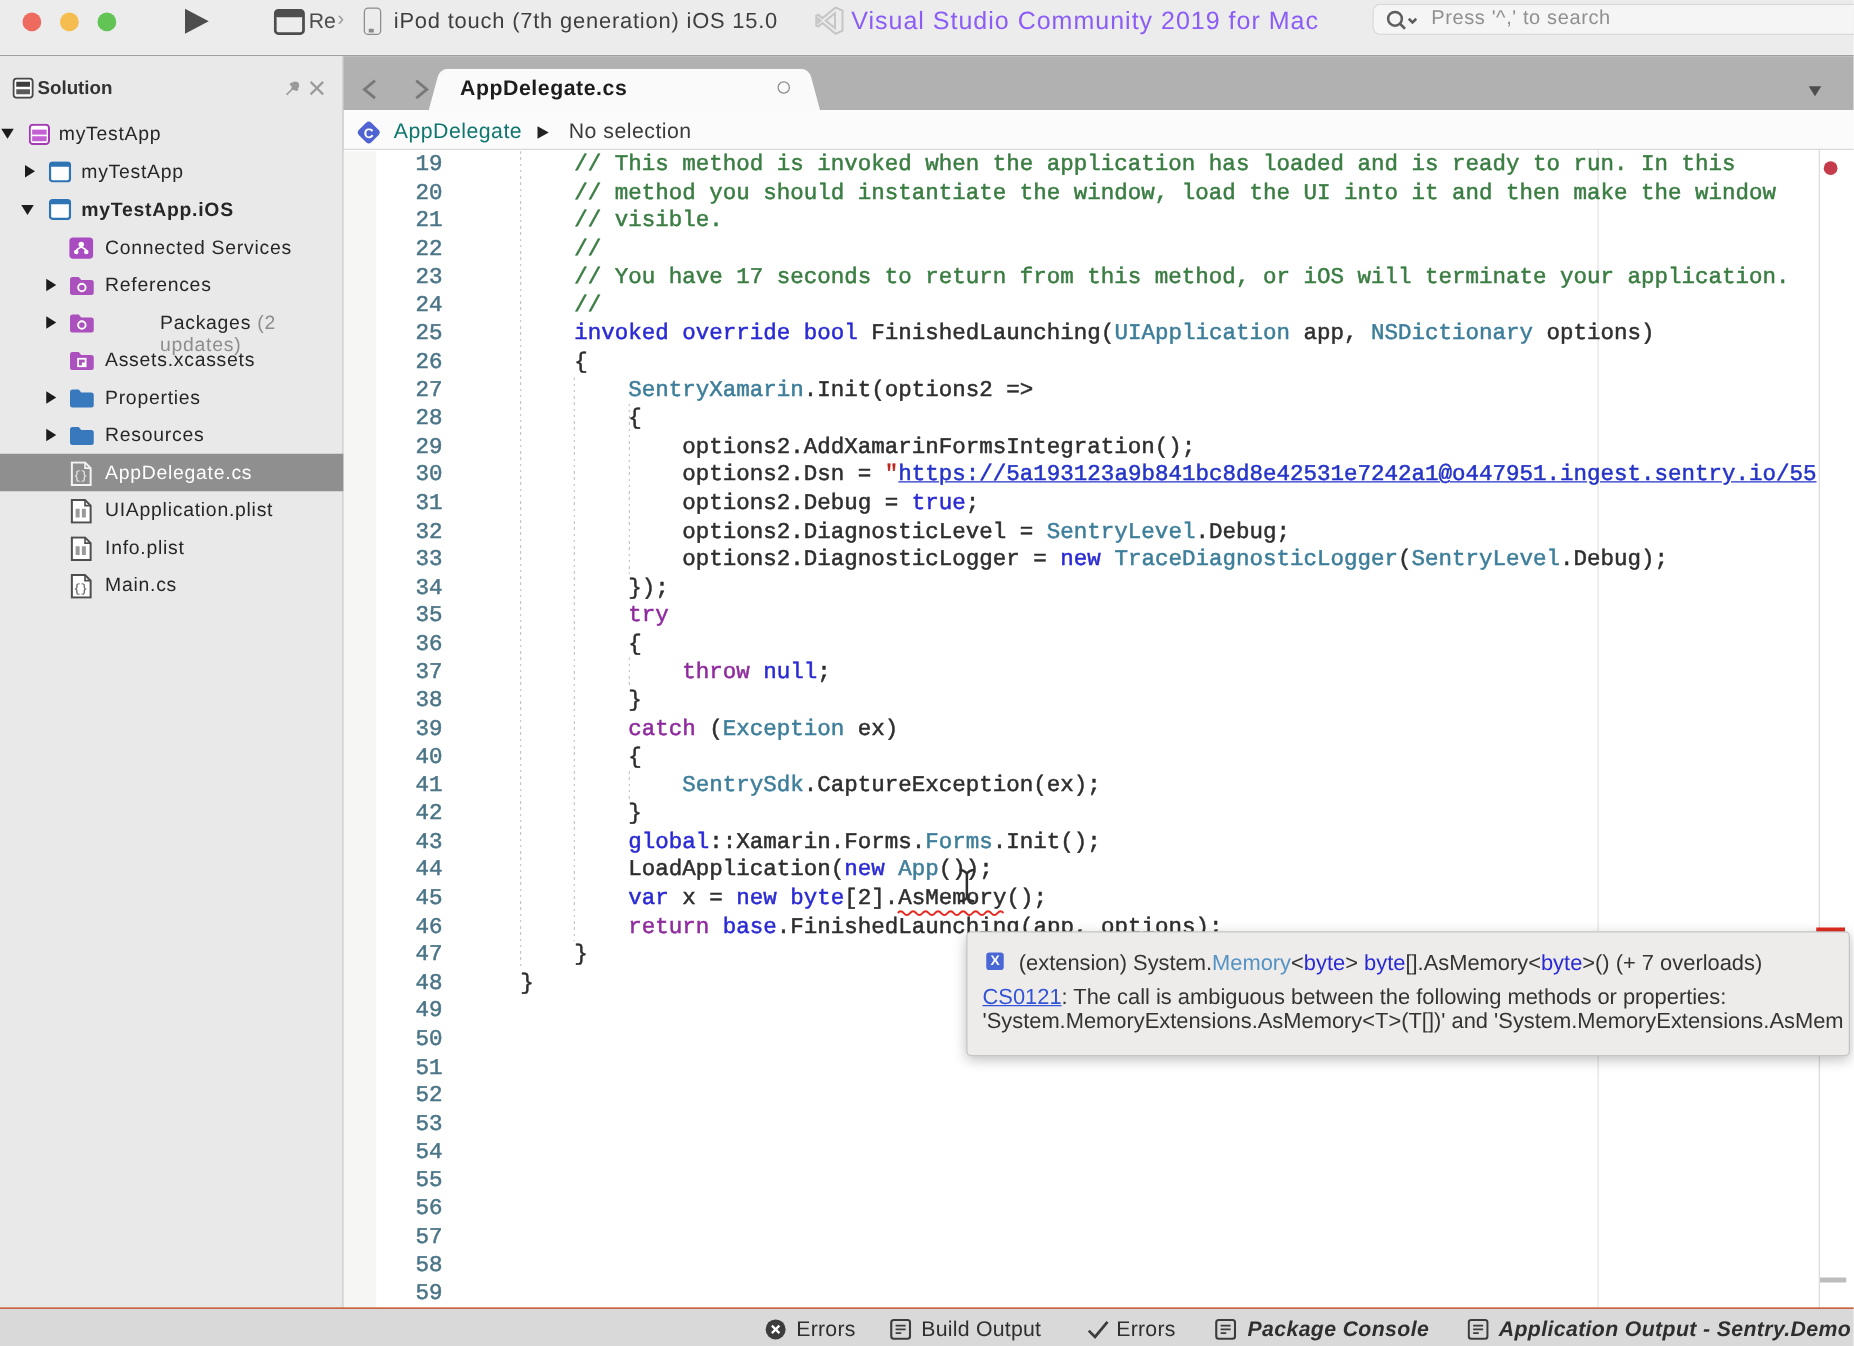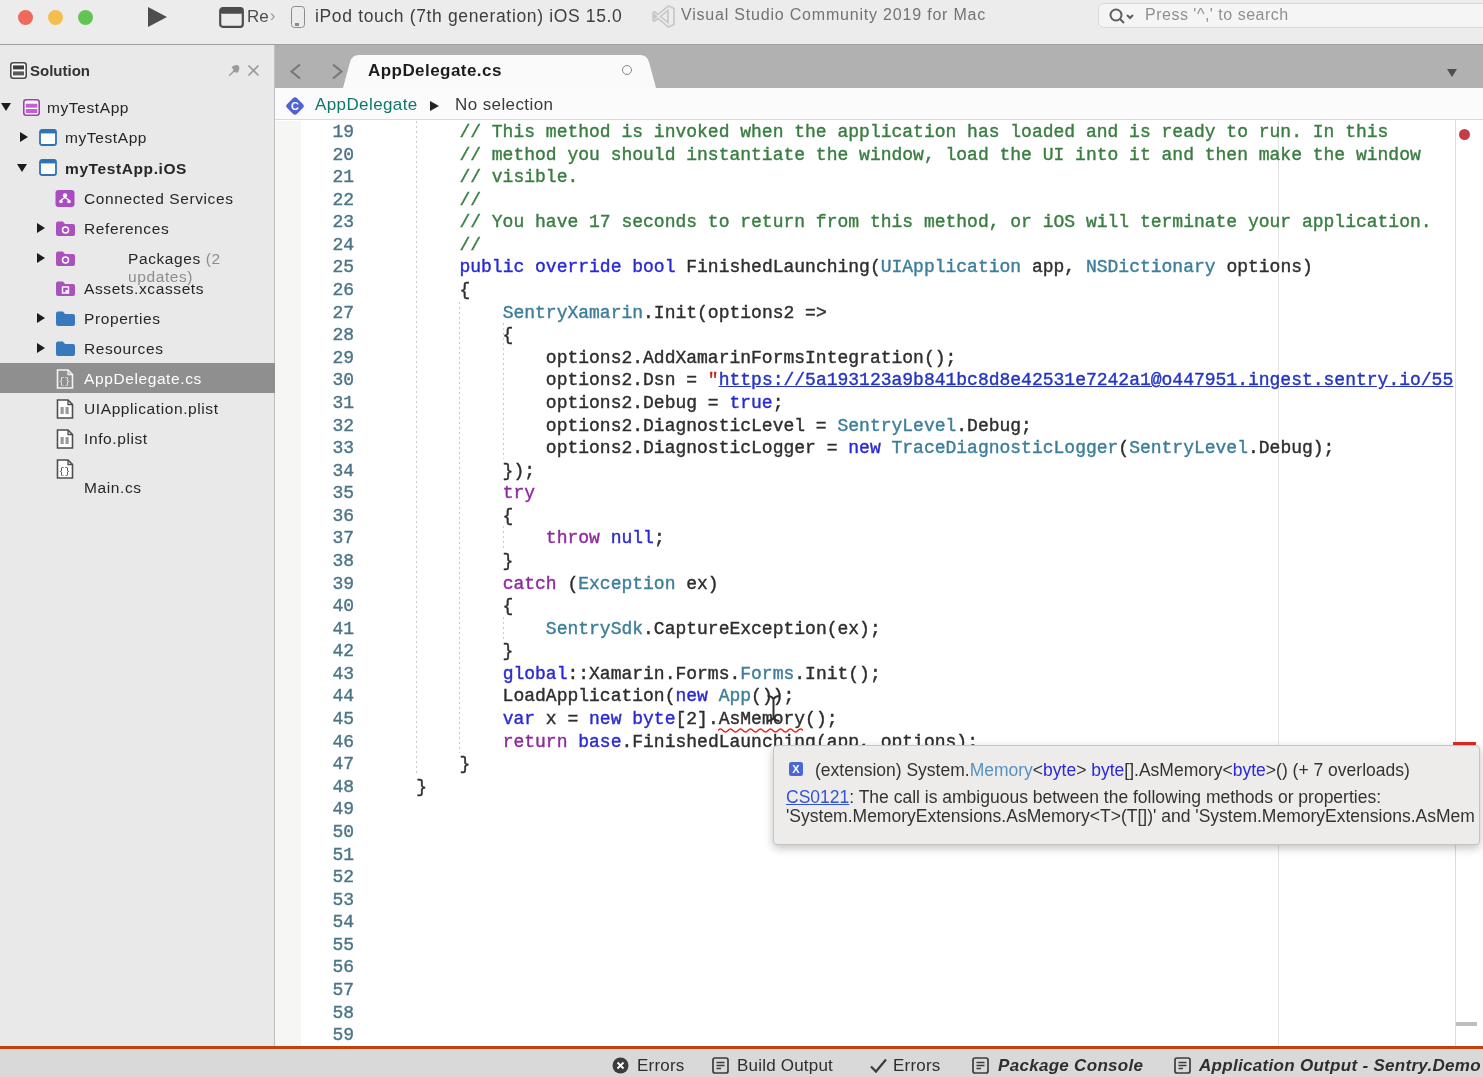--- a/index.html
+++ b/index.html
@@ -12,21 +12,21 @@
   .tl { width:15px; height:15px; border-radius:50%; top:10px; }
   #tl-r { left:18px; background:#ee6a5f; }
   #tl-y { left:48px; background:#f5bd4f; }
   #tl-g { left:78px; background:#61c455; }
   #playbtn { left:148px; top:7px; width:0; height:0; border-left:19px solid #4d4d4d; border-top:10.5px solid transparent; border-bottom:10.5px solid transparent; }
   #reltxt { left:247px; top:7px; font-size:17px; color:#4c4c4c; }
   #relfade { left:270px; top:7px; font-size:16px; color:#9a9a9a; }
   #phoneicon { left:291px; top:6px; width:14px; height:22px; border:1.7px solid #8b8b8b; border-radius:3.5px; }
   #phoneicon:after { content:""; position:absolute; left:3.2px; bottom:1.2px; width:4px; height:2.5px; background:#8b8b8b; }
   #devtxt { left:315px; top:6px; font-size:17.5px; color:#3e3e3e; letter-spacing:0.65px; }
-  #vstxt { left:681px; top:6px; font-size:16px; color:#737373; letter-spacing:0.8px; }
+  #vstxt { left:681px; top:6px; font-size:20px; color:#8b5cf6; letter-spacing:0.8px; }
   #searchbox { left:1098px; top:3px; width:392px; height:25px; background:#f5f5f5; border:1px solid #d9d9d9; border-radius:6px; }
   #searchtxt { left:1145px; top:6px; font-size:16px; color:#8f8f8f; letter-spacing:0.5px; }
 
   
   #sidebar { left:0; top:45px; width:275px; height:1003px; background:#e9e9e9; border-right:1px solid #bfbfbf; }
   #selrow { position:absolute; left:0; top:318px; width:275px; height:30px; background:#8f8f8f; }
   .trow { position:absolute; height:30px; font-size:15.5px; color:#262626; letter-spacing:0.6px; }
   .tri-r { position:absolute; width:0; height:0; border-left:8px solid #1c1c1c; border-top:5px solid transparent; border-bottom:5px solid transparent; }
   .tri-d { position:absolute; width:0; height:0; border-top:8px solid #1c1c1c; border-left:5px solid transparent; border-right:5px solid transparent; }
 
@@ -63,21 +63,21 @@
   
   #tooltip { left:773px; top:745px; width:707px; height:100px; background:#edecea; border:1px solid #c6c5c3; border-radius:4px; box-shadow:0 3px 10px rgba(0,0,0,0.25); }
   #tooltip .tl1 { position:absolute; left:41px; top:14px; font-size:17.5px; color:#333; white-space:nowrap; }
   #tooltip .tl2 { position:absolute; left:12px; top:42px; font-size:17.5px; color:#333; line-height:18.5px; white-space:nowrap; }
   #ttico { position:absolute; left:15px; top:16px; width:14px; height:14px; background:#4a67d6; border-radius:2.5px; color:#fff; font-size:11px; font-weight:bold; text-align:center; line-height:14px; }
   .blue { color:#2a2ad4; }
   .teal2 { color:#5592c4; }
   .lnk { color:#3353d6; text-decoration:underline; }
 
   
-  #botbar { left:0; top:1046px; width:1483px; height:31px; background:#d9d9d9; border-top:3px solid #c2410c; }
+  #botbar { left:0; top:1046px; width:1483px; height:31px; background:#d9d9d9; border-top:1px solid #c2410c; }
   .bitem { position:absolute; top:8px; font-size:17px; line-height:1; color:#2e2e2e; letter-spacing:0.2px; }
   .bbold { font-weight:bold; font-size:17px !important; letter-spacing:0.3px !important;font-style:italic; }
 </style>
 </head>
 <body>
 
 <div id="titlebar" class="abs"></div>
 <div id="tl-r" class="abs tl"></div>
 <div id="tl-y" class="abs tl"></div>
 <div id="tl-g" class="abs tl"></div>
@@ -204,21 +204,21 @@
     <rect x="4.5" y="8" width="3.2" height="7" fill="#9a9a9a"></rect>
     <rect x="9.5" y="8" width="3.2" height="7" fill="#9a9a9a"></rect>
   </svg>
   <div class="trow" style="left:84px;top:385px;">Info.plist</div>
 
   <svg style="position:absolute;left:56px;top:414px" width="18" height="20" viewBox="0 0 18 20">
     <path d="M1.5 1 L12 1 L16.5 5.5 V19 H1.5 Z" fill="#fff" stroke="#4e4e4e" stroke-width="1.6"></path>
     <path d="M12 1 V5.5 H16.5" fill="none" stroke="#4e4e4e" stroke-width="1.3"></path>
     <text x="8.5" y="14.5" font-size="9.5" fill="#3e3e3e" text-anchor="middle" font-family="Liberation Mono">{}</text>
   </svg>
-  <div class="trow" style="left:84px;top:434px;text-align:center;">Main.cs</div>
+  <div class="trow" style="left:84px;top:415px;text-align:center;">Main.cs</div>
 </div>
 
 <div id="tabbar" class="abs">
   <svg style="position:absolute;left:14px;top:18px" width="13" height="17" viewBox="0 0 13 17">
       <path d="M11 1.5 L2.5 8.5 L11 15.5" fill="none" stroke="#787878" stroke-width="2.2"></path>
     </svg>
   <svg style="position:absolute;left:56px;top:18px" width="13" height="17" viewBox="0 0 13 17">
       <path d="M2 1.5 L10.5 8.5 L2 15.5" fill="none" stroke="#787878" stroke-width="2.2"></path>
     </svg>
   <svg style="position:absolute;left:68px;top:10px" width="316" height="33" viewBox="0 0 316 33">
@@ -290,21 +290,21 @@
 56
 57
 58
 59</pre>
 <pre id="code"><span class="c">        // This method is invoked when the application has loaded and is ready to run. In this</span>
 <span class="c">        // method you should instantiate the window, load the UI into it and then make the window</span>
 <span class="c">        // visible.</span>
 <span class="c">        //</span>
 <span class="c">        // You have 17 seconds to return from this method, or iOS will terminate your application.</span>
 <span class="c">        //</span>
-        <span class="k">public override bool</span> FinishedLaunching(<span class="t">UIApplication</span> app, <span class="t">NSDictionary</span> options)
+        <span class="k">invoked override bool</span> FinishedLaunching(<span class="t">UIApplication</span> app, <span class="t">NSDictionary</span> options)
         {
             <span class="t">SentryXamarin</span>.Init(options2 =&gt;
             {
                 options2.AddXamarinFormsIntegration();
                 options2.Dsn = <span class="s">"</span><span class="u">https://5a193123a9b841bc8d8e42531e7242a1@o447951.ingest.sentry.io/55</span>
                 options2.Debug = <span class="k">true</span>;
                 options2.DiagnosticLevel = <span class="t">SentryLevel</span>.Debug;
                 options2.DiagnosticLogger = <span class="k">new</span> <span class="t">TraceDiagnosticLogger</span>(<span class="t">SentryLevel</span>.Debug);
             });
             <span class="p">try</span>

